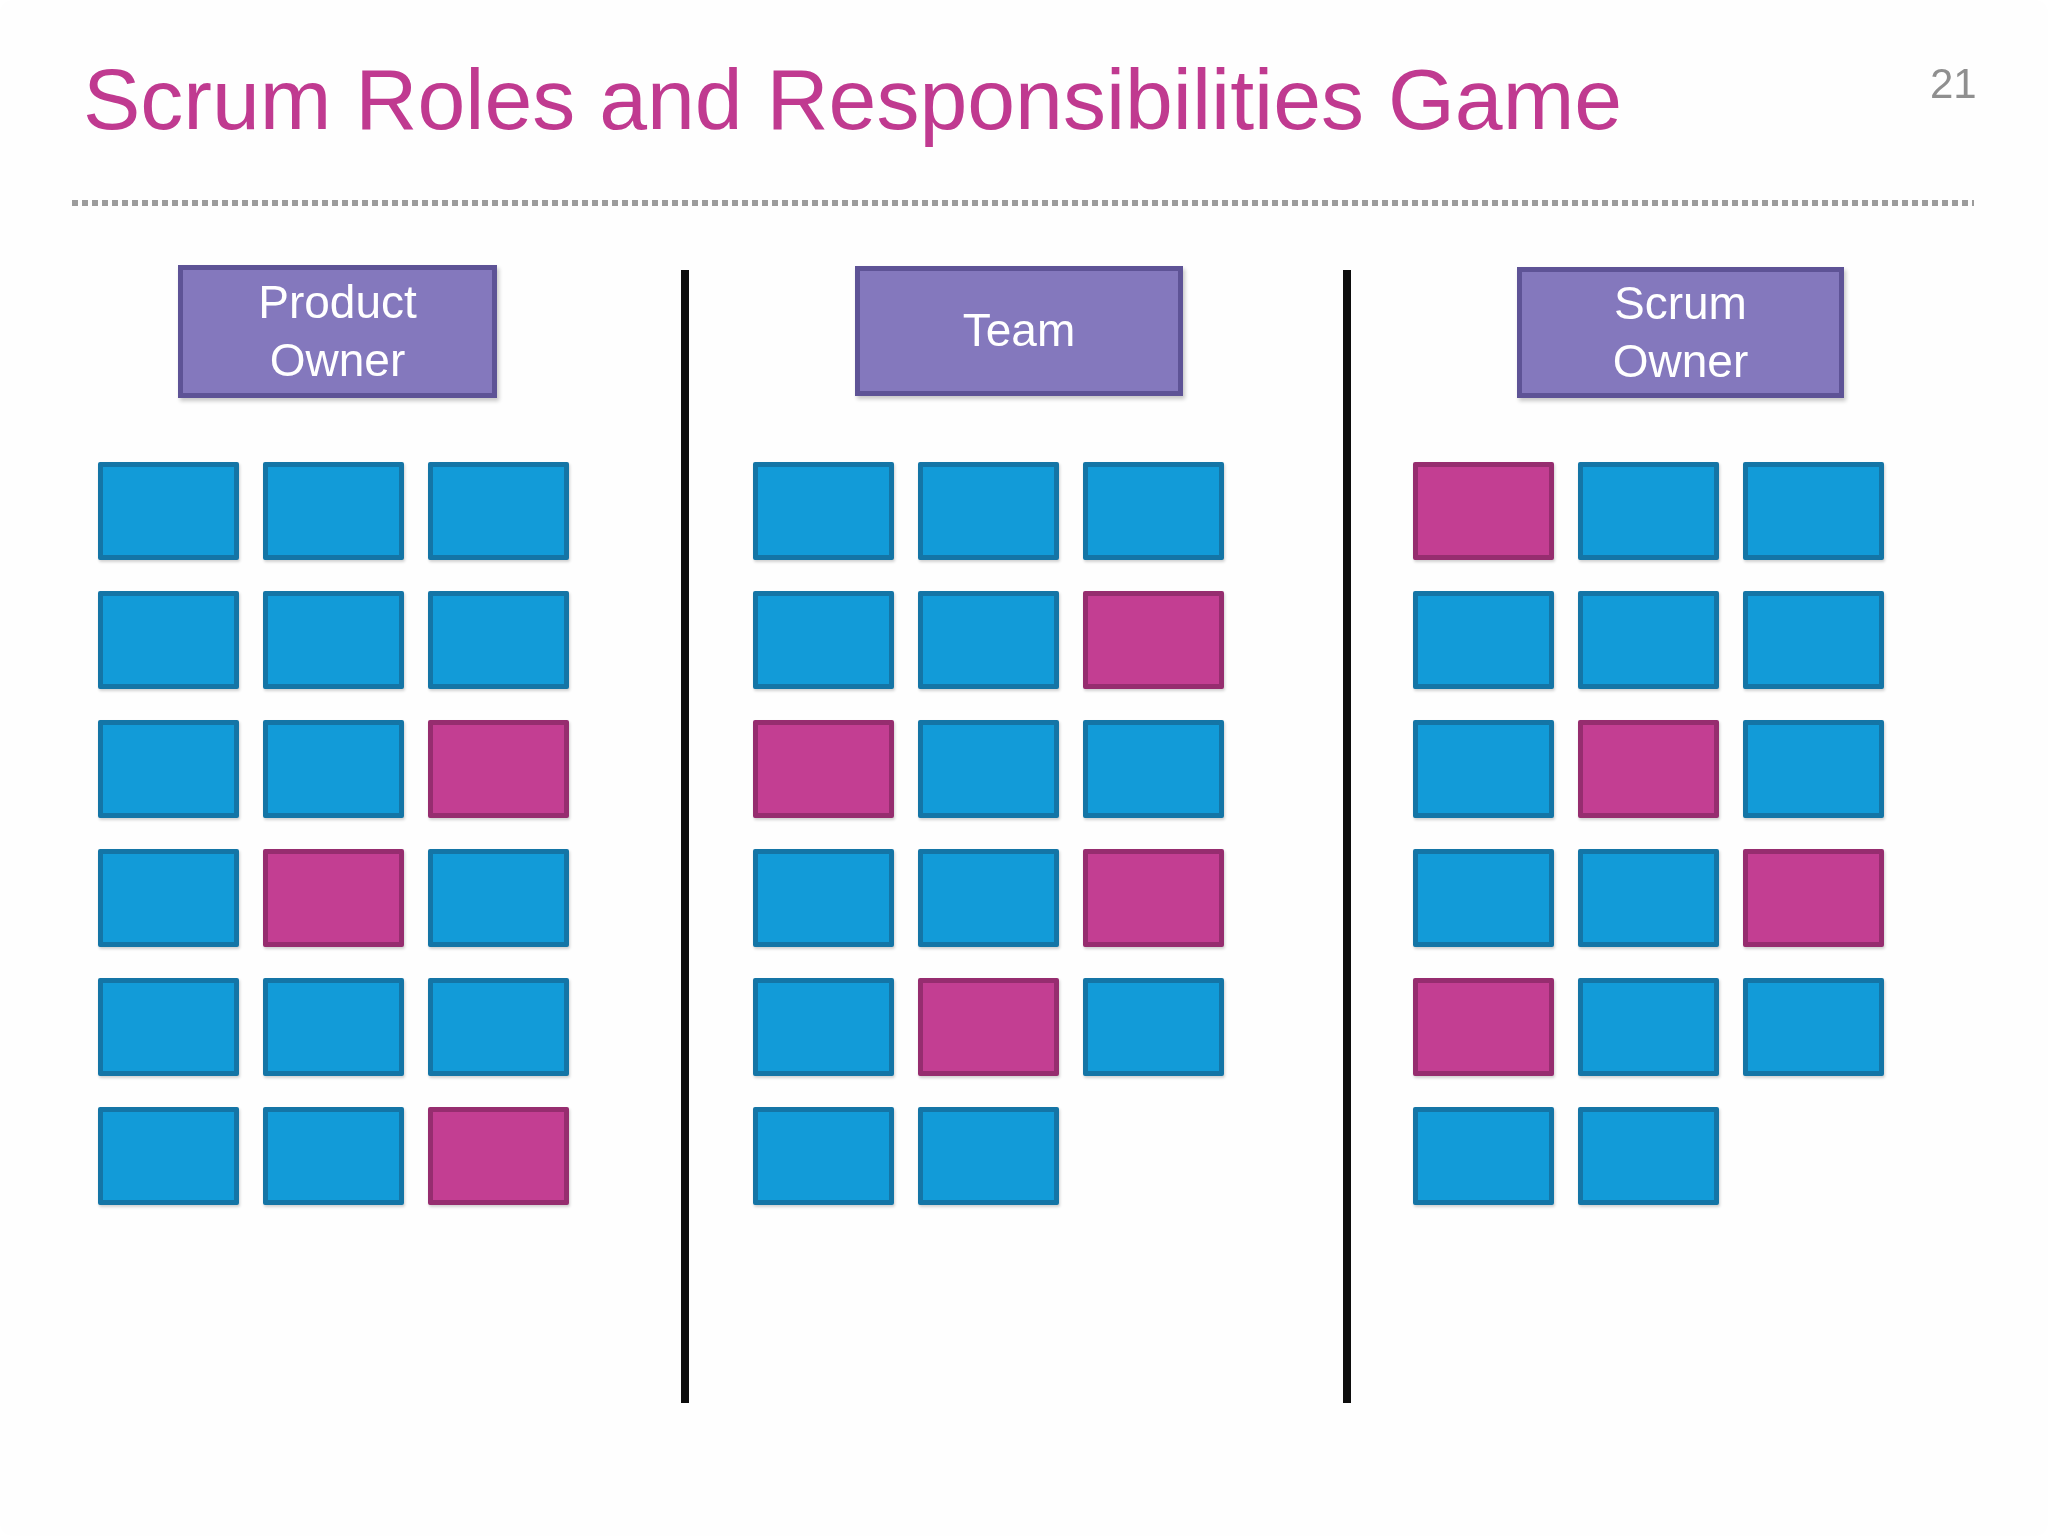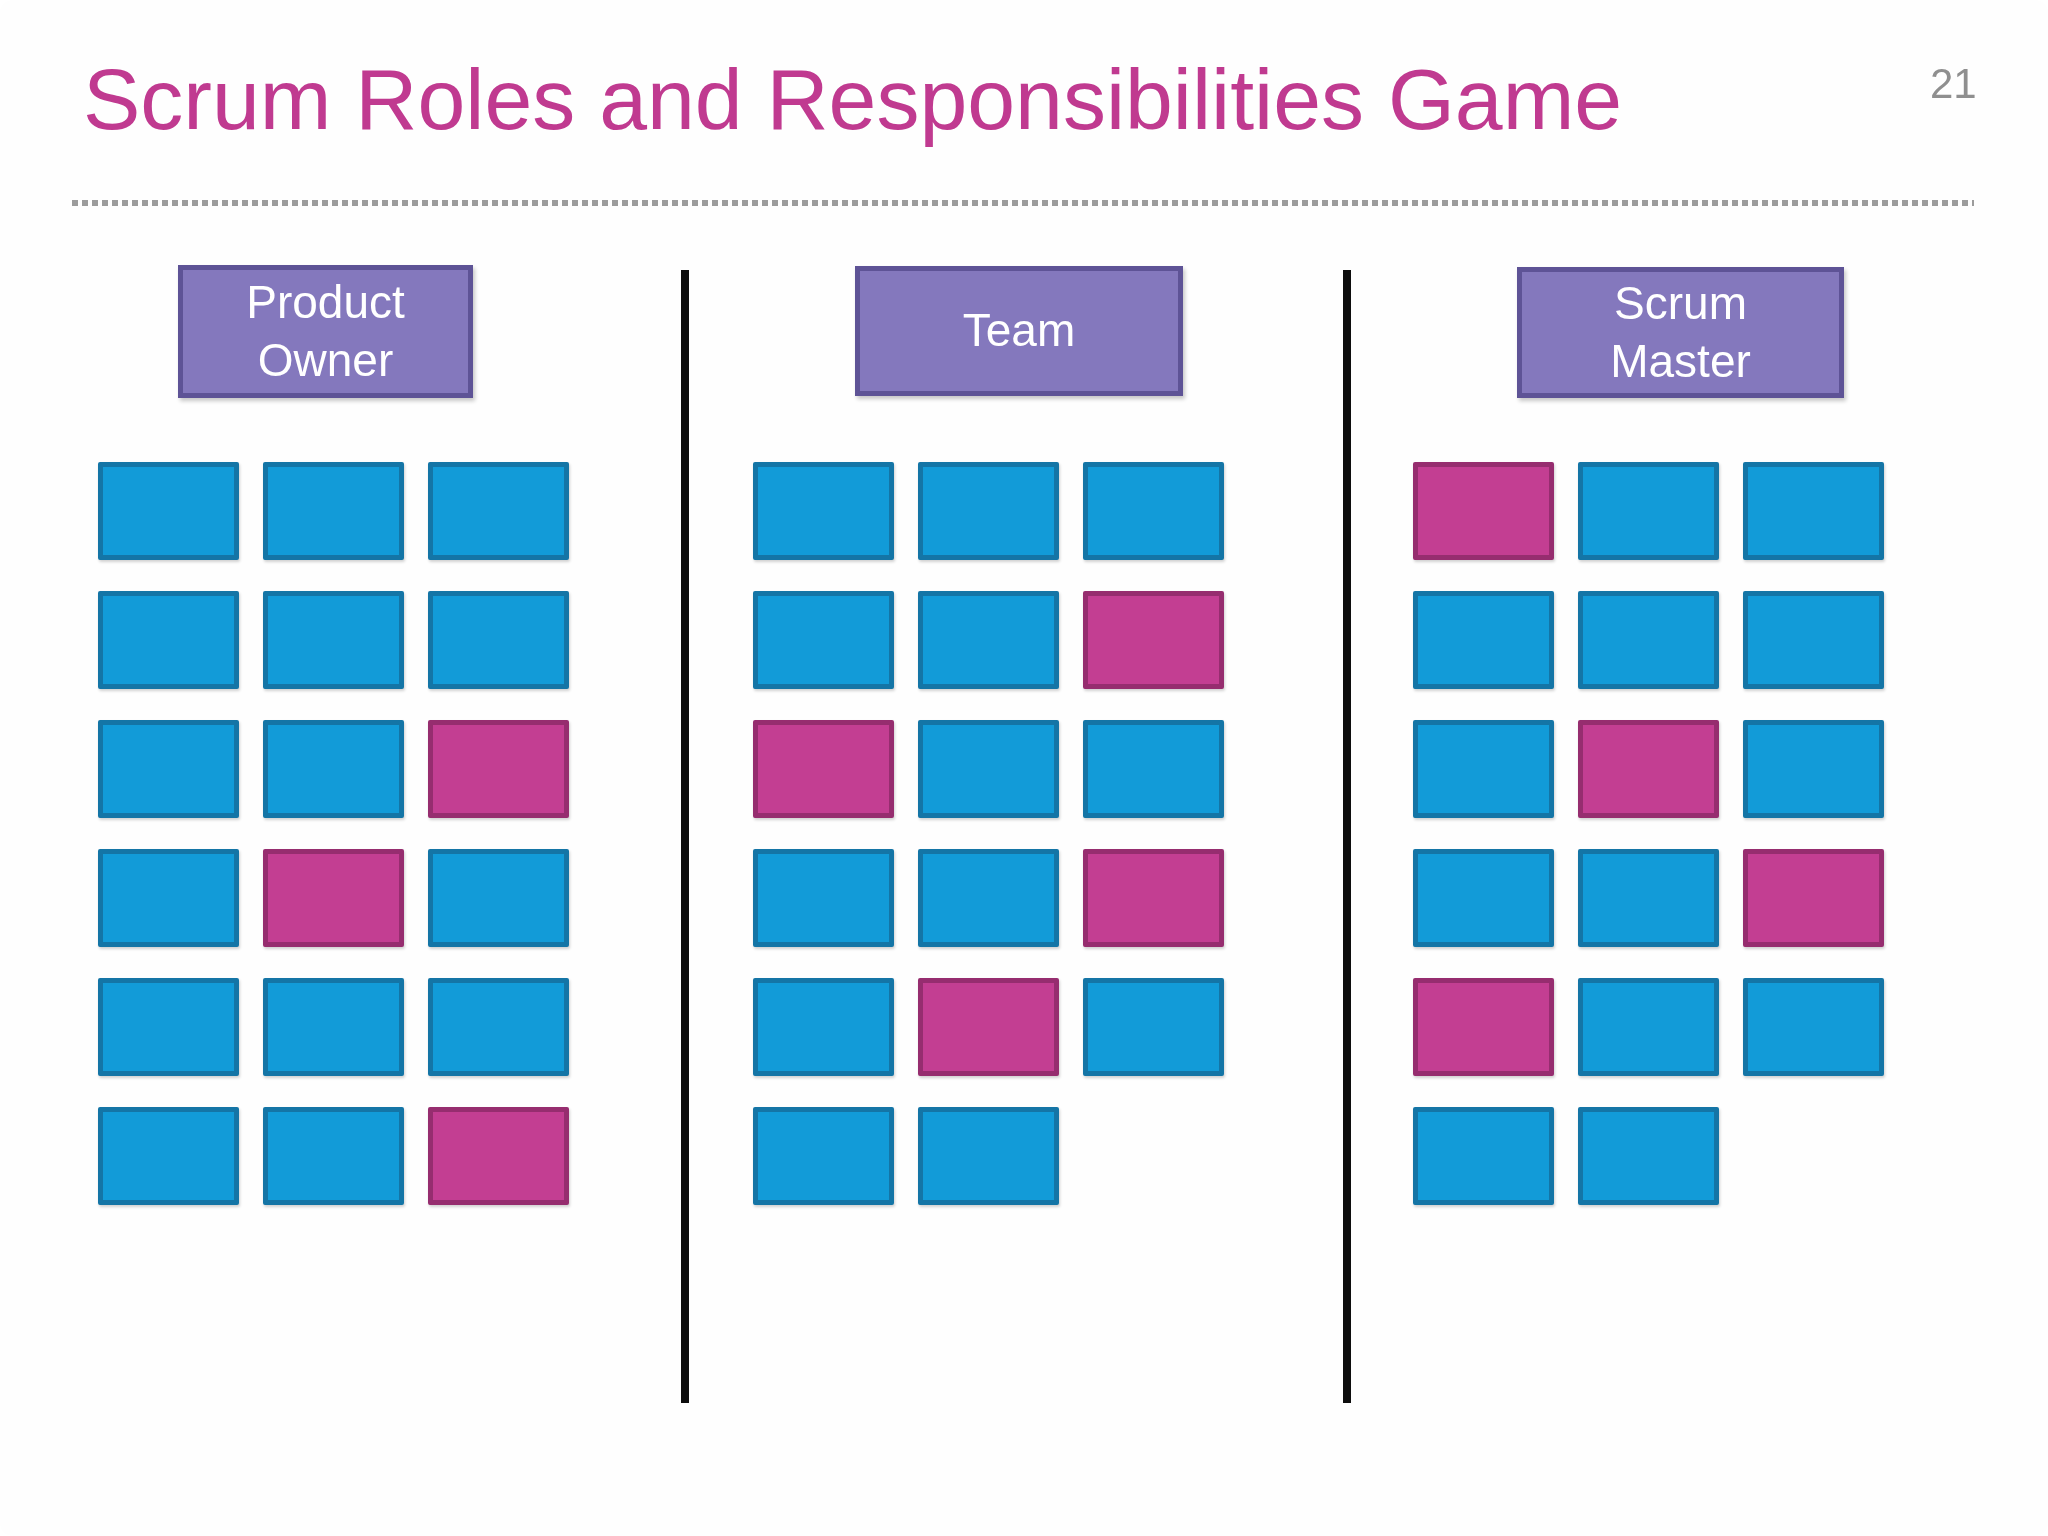--- a/index.html
+++ b/index.html
@@ -55,21 +55,21 @@
     justify-content: center;
     text-align: center;
     background: var(--header-fill, #8478BD);
     border: 5px solid var(--header-border, #5E5396);
     color: #ffffff;
     font-size: 46px;
     line-height: 1.26;
     white-space: pre-line;
     box-shadow: 2px 3px 4px rgba(0,0,0,0.22);
   }
-  #hdr-po   { left: 178px;  top: 265px; width: 295px; height: 133px; }
+  #hdr-po   { left: 178px;  top: 265px; width: 319px; height: 133px; }
   #hdr-team { left: 855px;  top: 266px; width: 328px; height: 130px; text-align: center; }
   #hdr-sm   { left: 1517px; top: 267px; width: 327px; height: 131px; }
 
   .card-grid {
     position: absolute;
     display: grid;
     grid-template-columns: repeat(3, 141px);
     column-gap: 24px;
     row-gap: 31px;
   }
@@ -113,21 +113,21 @@
   <div class="page-number">21</div>
 
   <div class="dotted-line"></div>
 
   <div class="role-header" id="hdr-po">Product
 Owner</div>
 
   <div class="role-header" id="hdr-team">Team</div>
 
   <div class="role-header" id="hdr-sm">Scrum
-Master</div>
+Owner</div>
 
   <div class="card-grid" id="grid-po">
       <div class="card blue"></div>
       <div class="card blue"></div>
       <div class="card blue"></div>
       <div class="card blue"></div>
       <div class="card blue"></div>
       <div class="card blue"></div>
       <div class="card blue"></div>
       <div class="card blue"></div>

